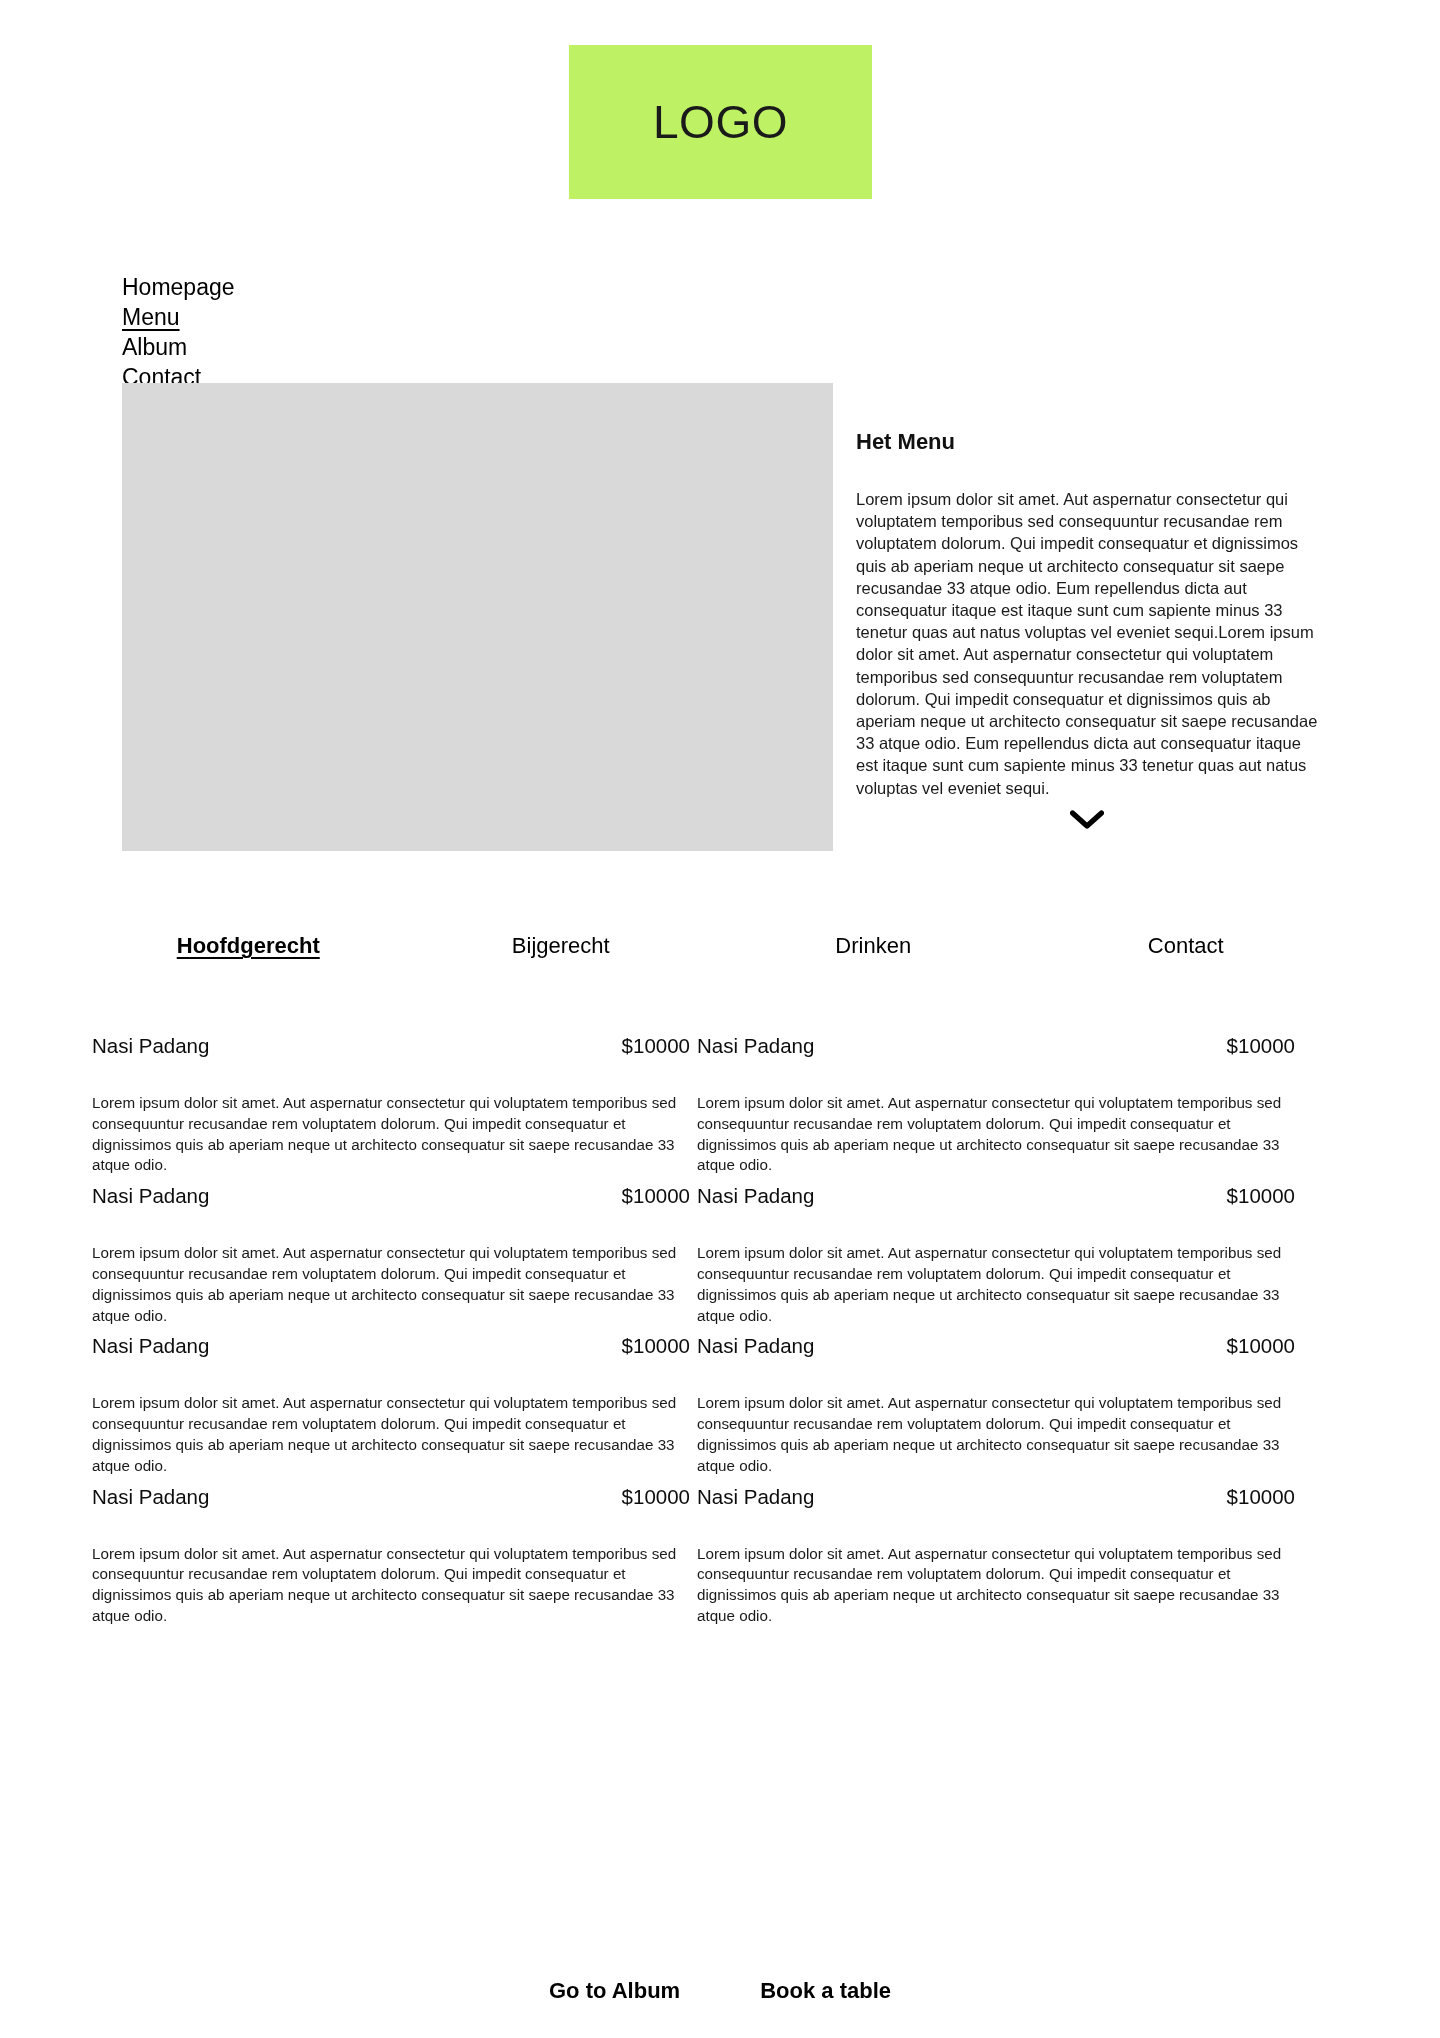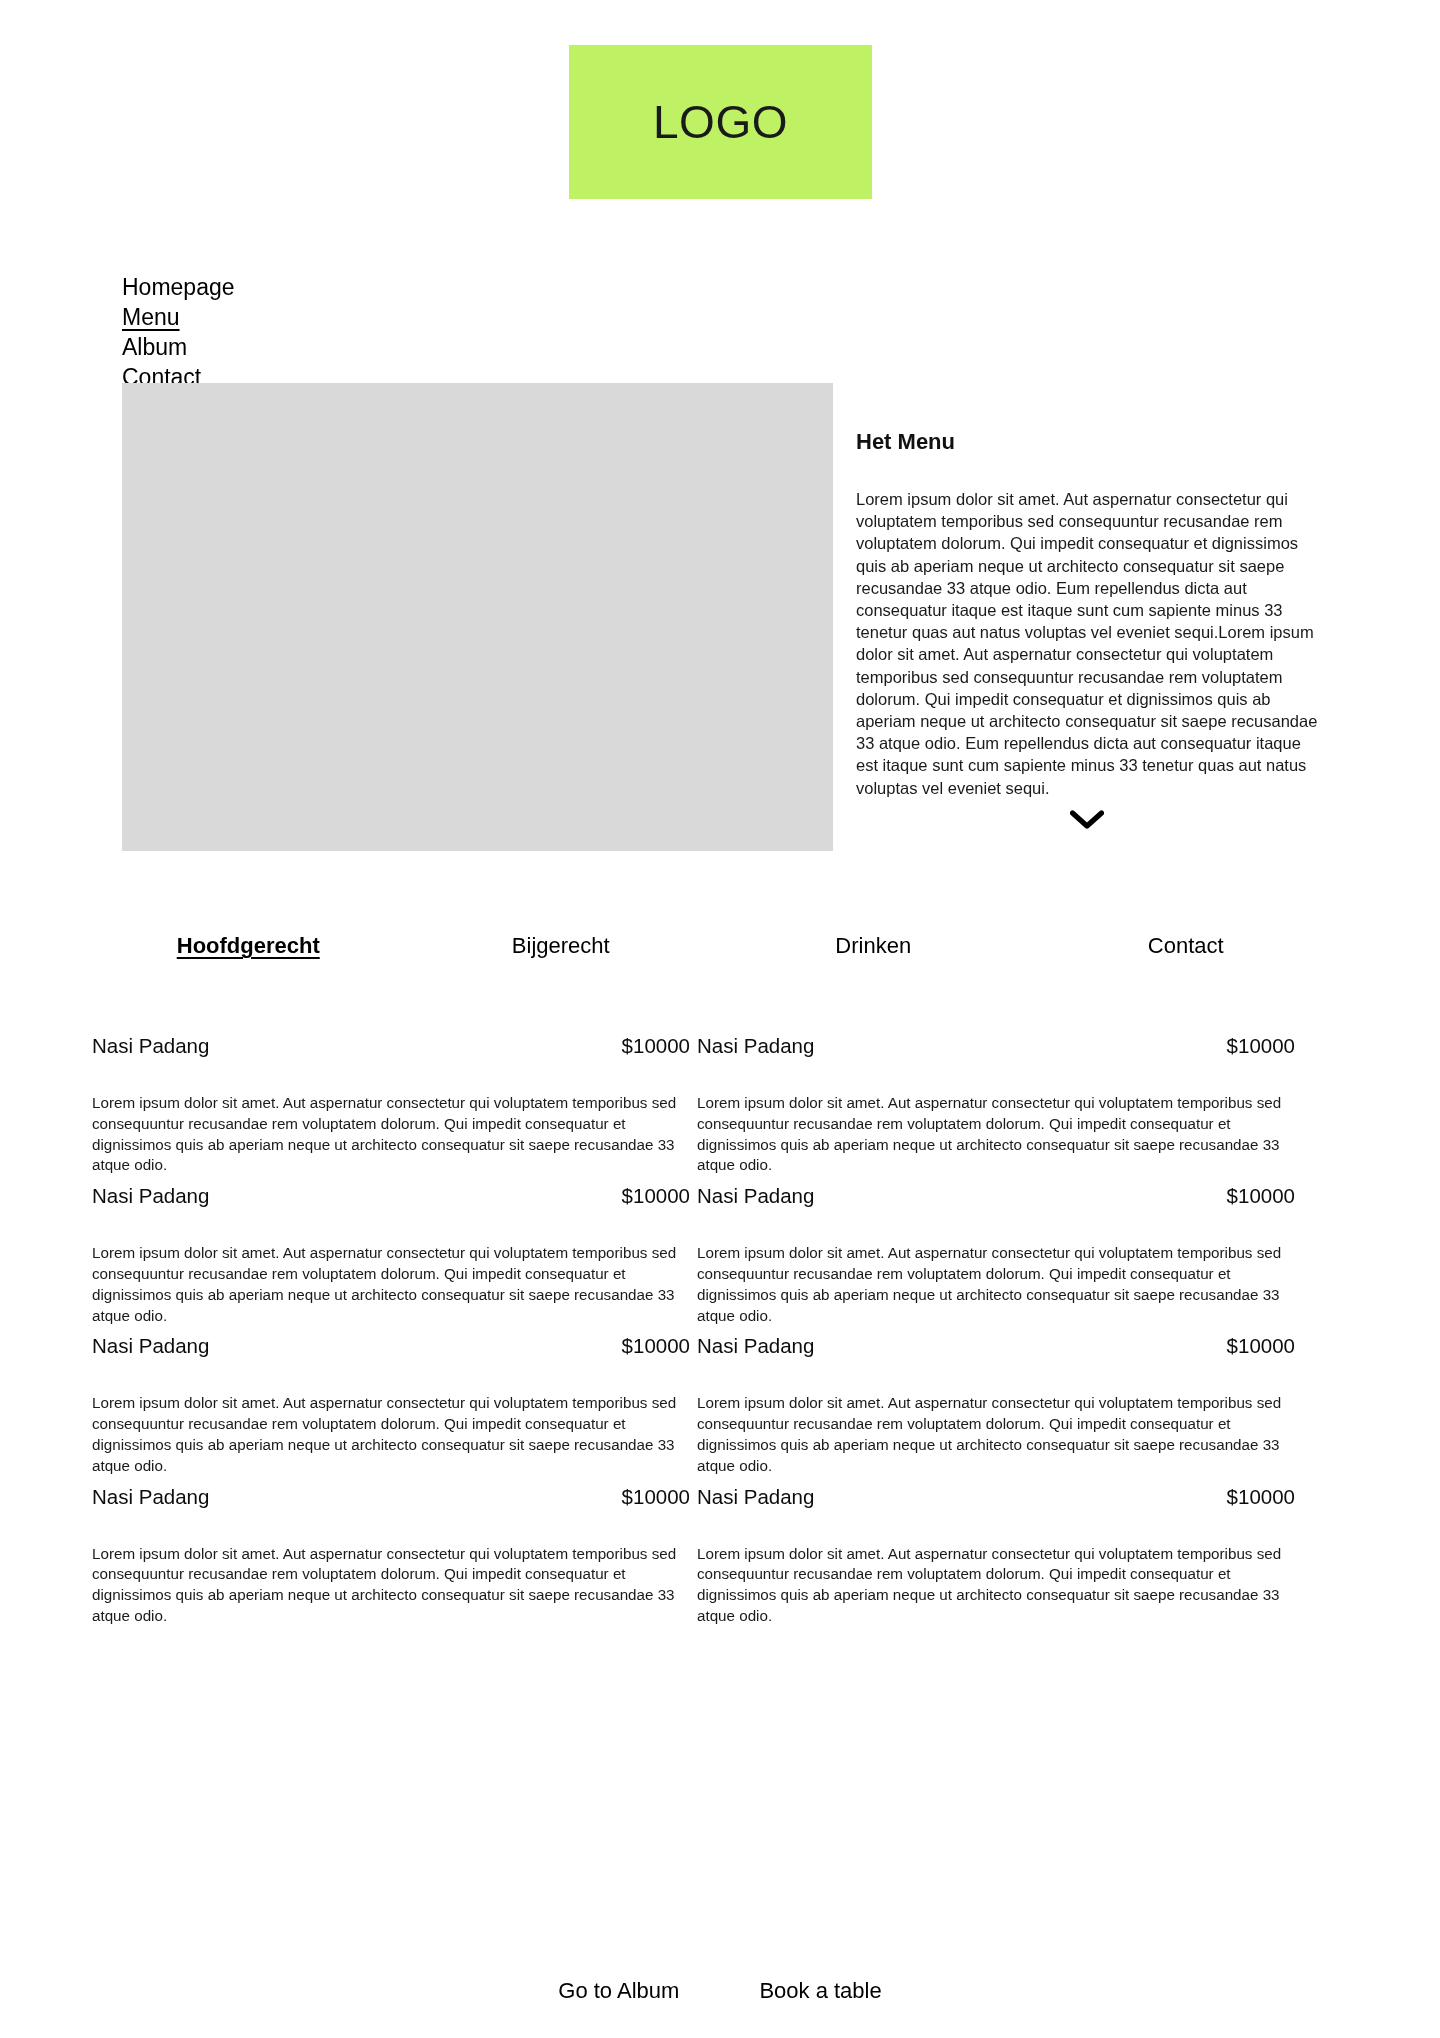--- a/index.html
+++ b/index.html
@@ -180,21 +180,21 @@
     left: 492px;
     top: 1977px;
     width: 456px;
     display: flex;
     justify-content: center;
     gap: 80px;
   }
   .footer-link {
     font-size: 22px;
     line-height: 28px;
-    font-weight: 400;
+    font-weight: 700;
     color: #000000;
     white-space: nowrap;
     cursor: pointer;
   }
 </style>
 </head>
 <body>
 
 <div class="page">
 

